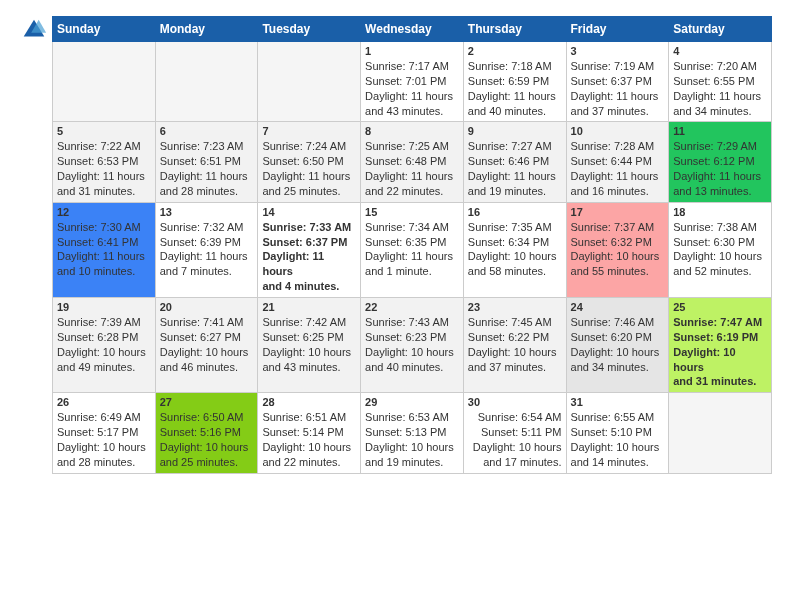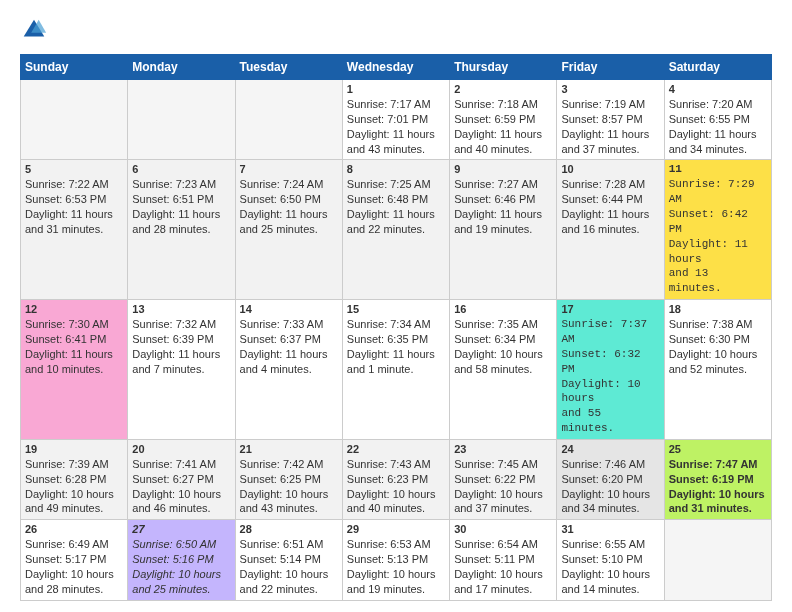--- a/index.html
+++ b/index.html
@@ -8,21 +8,21 @@
       height: 612px;
       font-family: Arial, sans-serif;
       background: #fff;
       overflow: hidden;
     }
     .page {
       width: 792px;
       height: 456px;
       padding: 16px 20px;
       display: flex;
-      flex-direction: column;
+      flex-direction: row;
     }
     .header {
       display: flex;
       justify-content: space-between;
       align-items: flex-start;
       margin-bottom: 10px;
     }
     .logo {
       display: flex;
       align-items: center;
@@ -155,21 +155,21 @@
           <td style="background: rgb(255, 255, 255);">
             <span class="day-number">2</span>
             <div class="day-info" style="white-space: pre-line;">Sunrise: 7:18 AM
 Sunset: 6:59 PM
 Daylight: 11 hours
 and 40 minutes.</div>
           </td>
           <td style="background: rgb(255, 255, 255);">
             <span class="day-number">3</span>
             <div class="day-info" style="white-space: pre-line;">Sunrise: 7:19 AM
-Sunset: 8:57 PM
+Sunset: 6:37 PM
 Daylight: 11 hours
 and 37 minutes.</div>
           </td>
           <td style="background: rgb(255, 255, 255);">
             <span class="day-number">4</span>
             <div class="day-info" style="white-space: pre-line;">Sunrise: 7:20 AM
 Sunset: 6:55 PM
 Daylight: 11 hours
 and 34 minutes.</div>
           </td>
@@ -210,67 +210,67 @@
 Daylight: 11 hours
 and 19 minutes.</div>
           </td>
           <td style="background: rgb(242, 242, 242);">
             <span class="day-number">10</span>
             <div class="day-info" style="white-space: pre-line;">Sunrise: 7:28 AM
 Sunset: 6:44 PM
 Daylight: 11 hours
 and 16 minutes.</div>
           </td>
-          <td style="background: #fde047; font-family: Liberation Mono, monospace;">
+          <td style="background: #22c55e;">
             <span class="day-number">11</span>
             <div class="day-info" style="white-space: pre-line;">Sunrise: 7:29 AM
-Sunset: 6:42 PM
+Sunset: 6:12 PM
 Daylight: 11 hours
 and 13 minutes.</div>
           </td>
         </tr>
         <tr>
-          <td style="background: #f9a8d4;">
+          <td style="background: #3b82f6;">
             <span class="day-number">12</span>
             <div class="day-info" style="white-space: pre-line;">Sunrise: 7:30 AM
 Sunset: 6:41 PM
 Daylight: 11 hours
 and 10 minutes.</div>
           </td>
           <td style="background: rgb(255, 255, 255);">
             <span class="day-number">13</span>
             <div class="day-info" style="white-space: pre-line;">Sunrise: 7:32 AM
 Sunset: 6:39 PM
 Daylight: 11 hours
 and 7 minutes.</div>
           </td>
           <td style="background: rgb(255, 255, 255);">
             <span class="day-number">14</span>
-            <div class="day-info" style="white-space: pre-line;">Sunrise: 7:33 AM
+            <div class="day-info" style="white-space: pre-line; font-weight: bold;">Sunrise: 7:33 AM
 Sunset: 6:37 PM
 Daylight: 11 hours
 and 4 minutes.</div>
           </td>
           <td style="background: rgb(255, 255, 255);">
             <span class="day-number">15</span>
             <div class="day-info" style="white-space: pre-line;">Sunrise: 7:34 AM
 Sunset: 6:35 PM
 Daylight: 11 hours
 and 1 minute.</div>
           </td>
           <td style="background: rgb(255, 255, 255);">
             <span class="day-number">16</span>
             <div class="day-info" style="white-space: pre-line;">Sunrise: 7:35 AM
 Sunset: 6:34 PM
 Daylight: 10 hours
 and 58 minutes.</div>
           </td>
-          <td style="background: #5eead4;">
+          <td style="background: #fca5a5;">
             <span class="day-number">17</span>
-            <div class="day-info" style="white-space: pre-line; font-family: Liberation Mono, monospace;">Sunrise: 7:37 AM
+            <div class="day-info" style="white-space: pre-line;">Sunrise: 7:37 AM
 Sunset: 6:32 PM
 Daylight: 10 hours
 and 55 minutes.</div>
           </td>
           <td style="background: rgb(255, 255, 255);">
             <span class="day-number">18</span>
             <div class="day-info" style="white-space: pre-line;">Sunrise: 7:38 AM
 Sunset: 6:30 PM
 Daylight: 10 hours
 and 52 minutes.</div>
@@ -328,21 +328,21 @@
           </td>
         </tr>
         <tr>
           <td style="background: rgb(255, 255, 255);">
             <span class="day-number">26</span>
             <div class="day-info" style="white-space: pre-line;">Sunrise: 6:49 AM
 Sunset: 5:17 PM
 Daylight: 10 hours
 and 28 minutes.</div>
           </td>
-          <td style="background: #c4b5fd; font-style: italic;">
+          <td style="background: #84cc16;">
             <span class="day-number">27</span>
             <div class="day-info" style="white-space: pre-line;">Sunrise: 6:50 AM
 Sunset: 5:16 PM
 Daylight: 10 hours
 and 25 minutes.</div>
           </td>
           <td style="background: rgb(255, 255, 255);">
             <span class="day-number">28</span>
             <div class="day-info" style="white-space: pre-line;">Sunrise: 6:51 AM
 Sunset: 5:14 PM
@@ -351,21 +351,21 @@
           </td>
           <td style="background: rgb(255, 255, 255);">
             <span class="day-number">29</span>
             <div class="day-info" style="white-space: pre-line;">Sunrise: 6:53 AM
 Sunset: 5:13 PM
 Daylight: 10 hours
 and 19 minutes.</div>
           </td>
           <td style="background: rgb(255, 255, 255);">
             <span class="day-number">30</span>
-            <div class="day-info" style="white-space: pre-line;">Sunrise: 6:54 AM
+            <div class="day-info" style="white-space: pre-line; text-align: right;">Sunrise: 6:54 AM
 Sunset: 5:11 PM
 Daylight: 10 hours
 and 17 minutes.</div>
           </td>
           <td style="background: rgb(255, 255, 255);">
             <span class="day-number">31</span>
             <div class="day-info" style="white-space: pre-line;">Sunrise: 6:55 AM
 Sunset: 5:10 PM
 Daylight: 10 hours
 and 14 minutes.</div>

